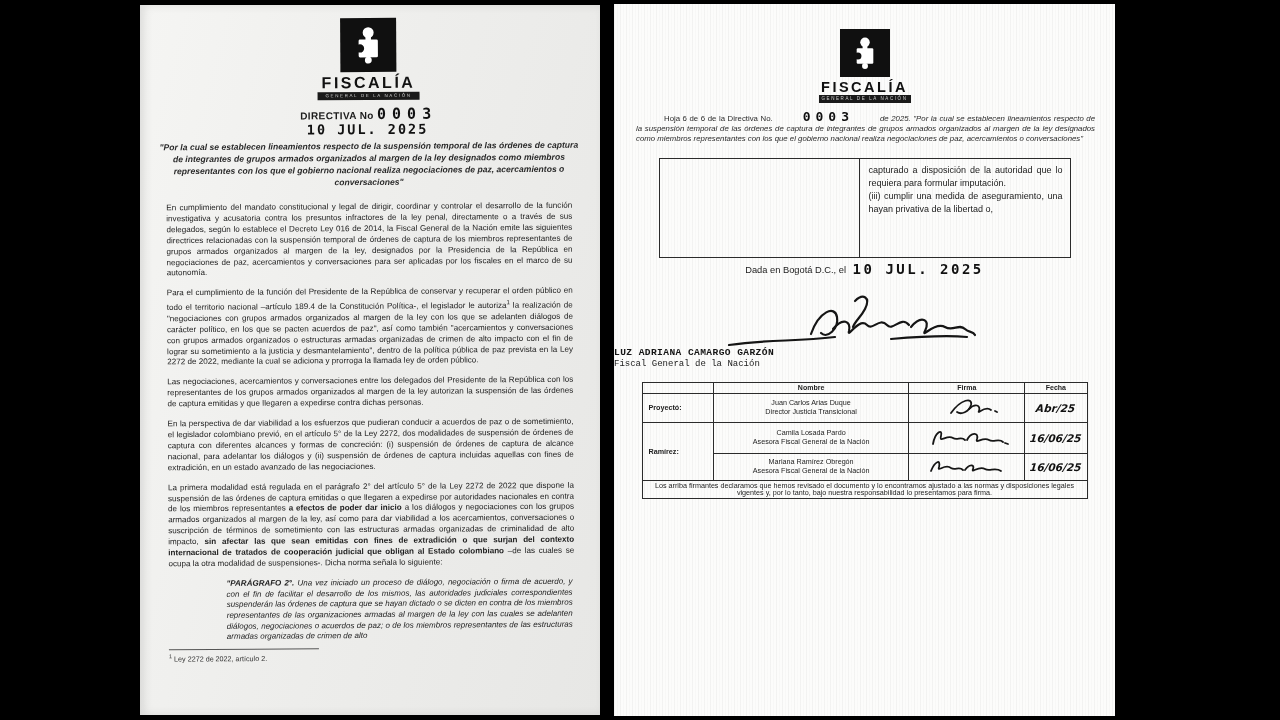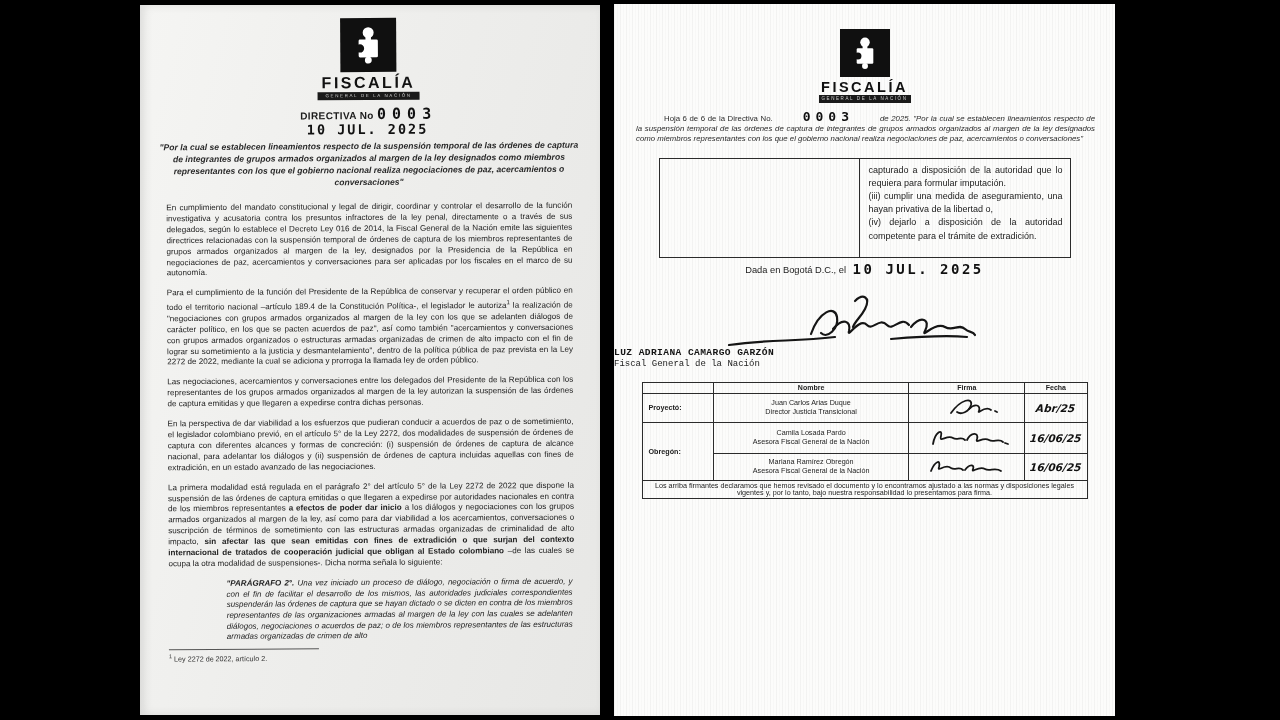--- a/index.html
+++ b/index.html
@@ -152,21 +152,20 @@
       <div class="brand-bar small">GENERAL DE LA NACIÓN</div>
     </div>
 
     <p class="rp-header"><span class="hdr-prefix">Hoja 6 de 6 de la Directiva No.</span><span class="stamp hdr-num">0003</span><span class="hdr-suffix">de 2025. "Por la cual se establecen lineamientos respecto de la suspensión temporal de las órdenes de captura de integrantes de grupos armados organizados al margen de la ley designados como miembros representantes con los que el gobierno nacional realiza negociaciones de paz, acercamientos o conversaciones"</span></p>
 
     <div class="excerpt-box">
       <div class="cell-left"></div>
       <div class="cell-right">
         <div>capturado a disposición de la autoridad que lo requiera para formular imputación.</div>
         <div>(iii) cumplir una medida de aseguramiento, una hayan privativa de la libertad o,</div>
-        <div>(iv) dejarlo a disposición de la autoridad competente para el trámite de extradición.</div>
       </div>
     </div>
 
 
     <div class="given-line">
       <span>Dada en Bogotá D.C., el</span>
       <span class="stamp">10 JUL. 2025</span>
     </div>
 
     <div class="sig-block">
@@ -203,21 +202,21 @@
             <g fill="none" stroke="#161616" stroke-width="1.8" stroke-linecap="round">
               <path d="M30,18 C 40,4 52,2 50,10 C 48,17 40,20 36,17"></path>
               <path d="M48,14 C 54,8 60,10 58,16 C 56,20 64,10 70,15"></path>
               <path d="M74,16 l 2,1"></path>
             </g>
           </svg>
         </td>
         <td><span class="hand">Abr/25</span></td>
       </tr>
       <tr>
-        <td class="row-label" rowspan="2">Obregón:</td>
+        <td class="row-label" rowspan="2">Ramírez:</td>
         <td>
           <div class="person-name">Camila Losada Pardo</div>
           <div class="person-role">Asesora Fiscal General de la Nación</div>
         </td>
         <td>
           <svg class="sigpath" width="92" height="26" viewBox="0 0 92 26">
             <g fill="none" stroke="#161616" stroke-width="1.8" stroke-linecap="round">
               <path d="M12,20 C 14,8 22,4 20,12 C 18,20 26,10 32,14 C 36,17 40,12 44,16"></path>
               <path d="M46,16 C 50,8 58,8 56,15 C 54,21 62,12 68,16 C 72,19 78,14 82,18"></path>
               <path d="M84,19 l 3,1"></path>

